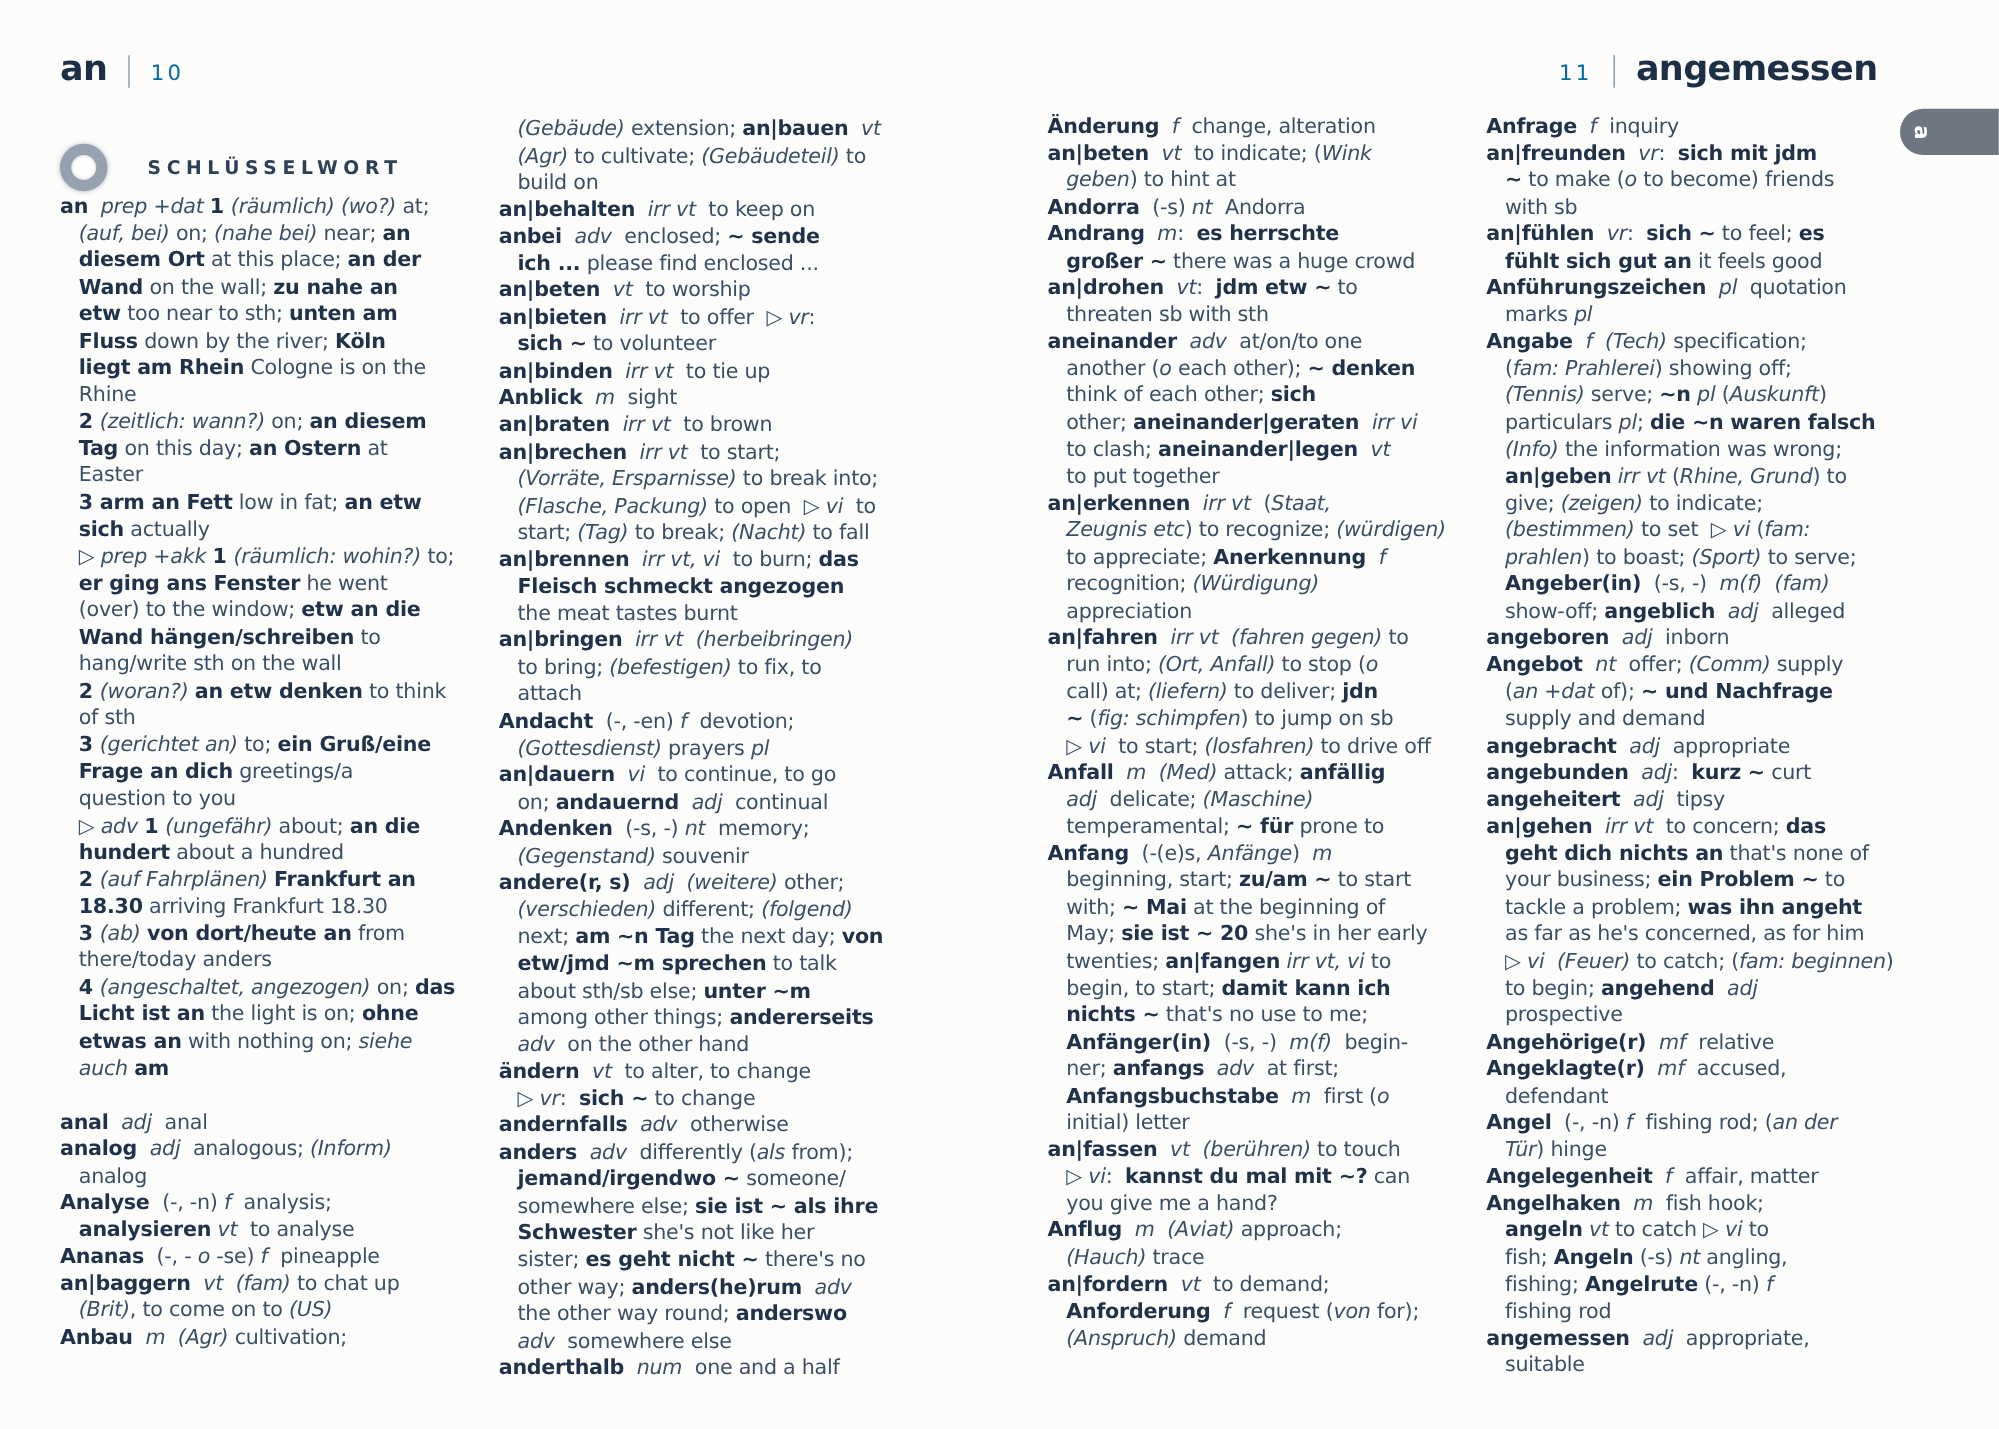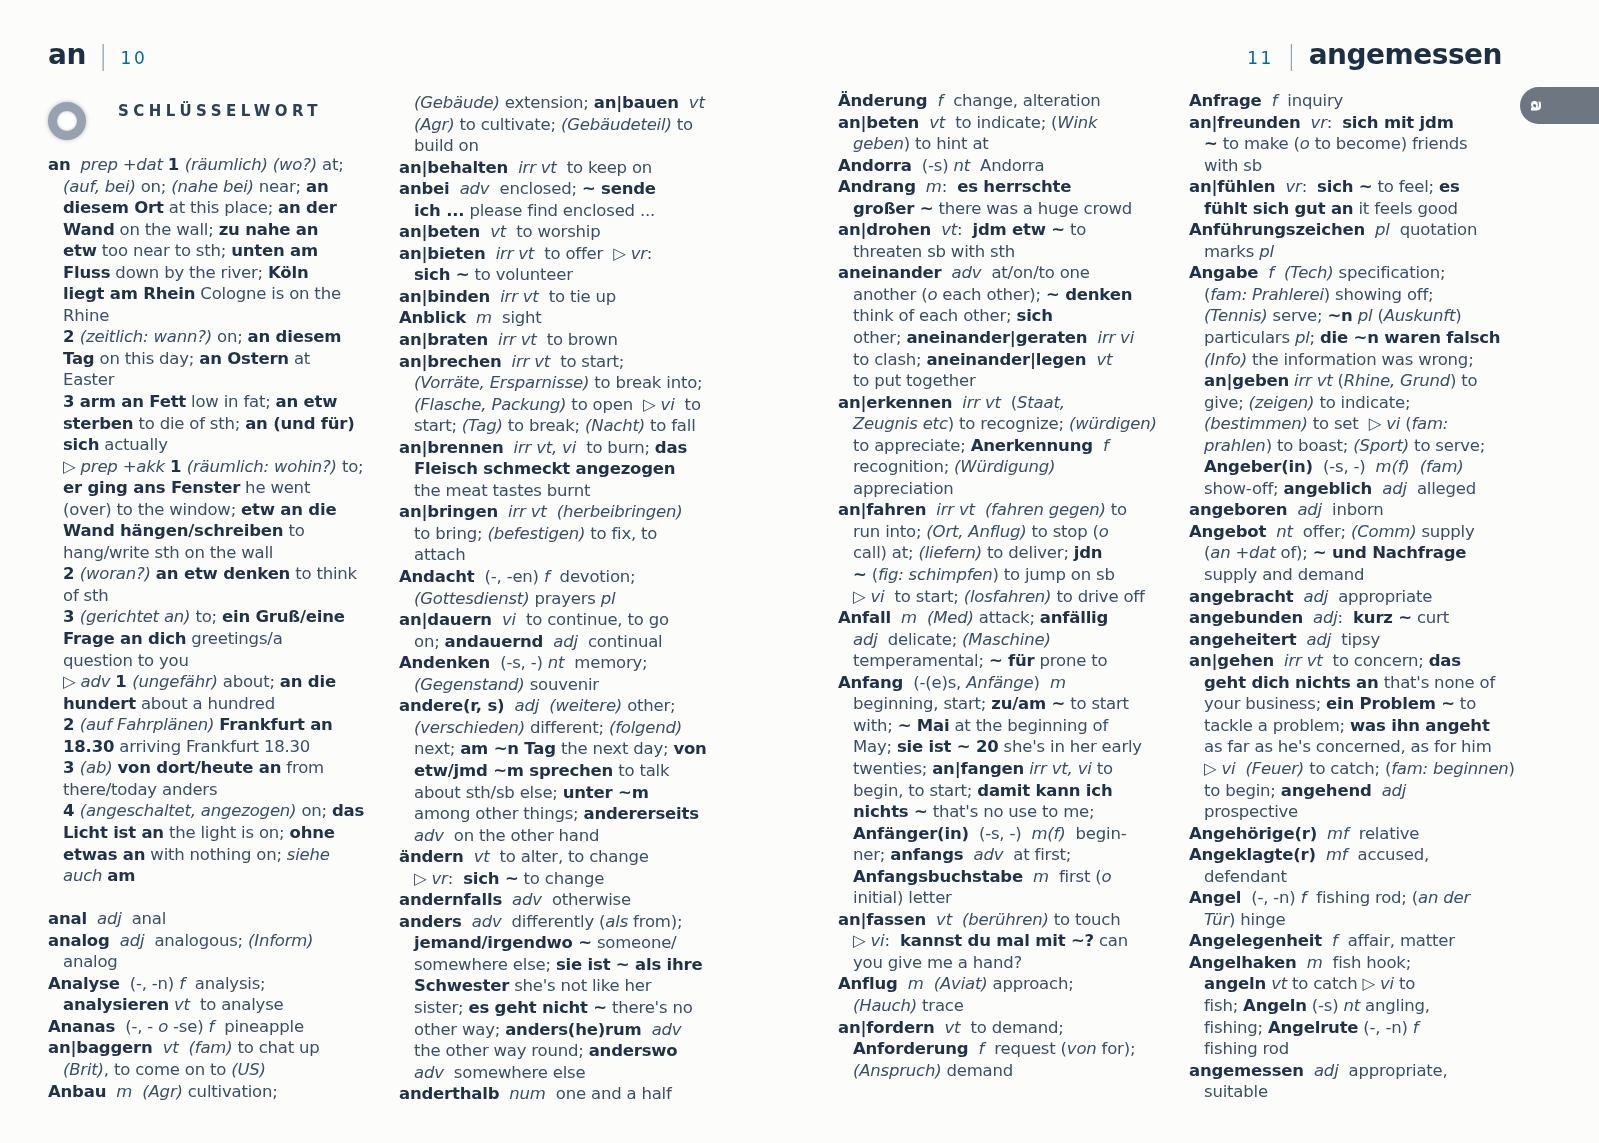--- a/index.html
+++ b/index.html
@@ -12,21 +12,21 @@
     overflow:hidden;
   }
   
   .page-header{position:absolute;top:38px;display:flex;align-items:baseline}
   .page-header.left{left:48px}
   .page-header.right{right:97px}
   .hw{font-size:28px;font-weight:700;color:#1c2f45;letter-spacing:-0.5px}
   .sep{color:#8fa0b0;font-size:26px;margin:0 13px;font-weight:200}
   .pn{font-size:17px;letter-spacing:2.5px;color:#0369a1}
   
-  .keyword{position:absolute;left:48px;top:102px;height:44px;display:flex;align-items:flex-start}
+  .keyword{position:absolute;left:48px;top:112px;height:44px;display:flex;align-items:center}
   .ring{
     width:20px;height:20px;border:9px solid #96a2af;border-radius:50%;
     display:inline-block;background:#fff;
     box-shadow:0 0 4px rgba(120,135,150,.55), inset 0 0 3px rgba(120,135,150,.5);
   }
   .kw-label{margin-left:32px;font-size:15px;font-weight:700;letter-spacing:4.5px;color:#2c4056}
   
   .thumb-tab{
     position:absolute;left:1520px;top:87px;width:79px;height:37px;
     background:#6e7781;border-radius:18.5px 0 0 18.5px;
@@ -81,21 +81,20 @@
     <div class="line ind"><span class="b">diesem Ort</span><span class="n"> at this place; </span><span class="b">an der</span></div>
     <div class="line ind"><span class="b">Wand</span><span class="n"> on the wall; </span><span class="b">zu nahe an</span></div>
     <div class="line ind"><span class="b">etw</span><span class="n"> too near to sth; </span><span class="b">unten am</span></div>
     <div class="line ind"><span class="b">Fluss</span><span class="n"> down by the river; </span><span class="b">Köln</span></div>
     <div class="line ind"><span class="b">liegt am Rhein</span><span class="n"> Cologne is on the</span></div>
     <div class="line ind"><span class="n">Rhine</span></div>
     <div class="line ind"><span class="b">2 </span><span class="i">(zeitlich: wann?)</span><span class="n"> on; </span><span class="b">an diesem</span></div>
     <div class="line ind"><span class="b">Tag</span><span class="n"> on this day; </span><span class="b">an Ostern</span><span class="n"> at</span></div>
     <div class="line ind"><span class="n">Easter</span></div>
     <div class="line ind"><span class="b">3 arm an Fett</span><span class="n"> low in fat; </span><span class="b">an etw</span></div>
-    <div class="line ind"><span class="b">sterben</span><span class="n"> to die of sth; </span><span class="b">an (und für)</span></div>
     <div class="line ind"><span class="b">sich</span><span class="n"> actually</span></div>
     <div class="line ind"><span class="n">▷ </span><span class="i">prep +akk </span><span class="b">1 </span><span class="i">(räumlich: wohin?)</span><span class="n"> to;</span></div>
     <div class="line ind"><span class="b">er ging ans Fenster</span><span class="n"> he went</span></div>
     <div class="line ind"><span class="n">(over) to the window; </span><span class="b">etw an die</span></div>
     <div class="line ind"><span class="b">Wand hängen/schreiben</span><span class="n"> to</span></div>
     <div class="line ind"><span class="n">hang/write sth on the wall</span></div>
     <div class="line ind"><span class="b">2 </span><span class="i">(woran?) </span><span class="b">an etw denken</span><span class="n"> to think</span></div>
     <div class="line ind"><span class="n">of sth</span></div>
     <div class="line ind"><span class="b">3 </span><span class="i">(gerichtet an)</span><span class="n"> to; </span><span class="b">ein Gruß/eine</span></div>
     <div class="line ind"><span class="b">Frage an dich</span><span class="n"> greetings/a</span></div>
@@ -184,21 +183,21 @@
     <div class="line ind"><span class="n">think of each other; </span><span class="b">sich</span></div>
     <div class="line ind"><span class="n">other; </span><span class="b">aneinander|geraten</span><span class="n">  </span><span class="i">irr vi</span></div>
     <div class="line ind"><span class="n">to clash; </span><span class="b">aneinander|legen</span><span class="n">  </span><span class="i">vt</span></div>
     <div class="line ind"><span class="n">to put together</span></div>
     <div class="line"><span class="b">an|erkennen</span><span class="n">  </span><span class="i">irr vt</span><span class="n">  (</span><span class="i">Staat,</span></div>
     <div class="line ind"><span class="i">Zeugnis etc</span><span class="n">) to recognize; </span><span class="i">(würdigen)</span></div>
     <div class="line ind"><span class="n">to appreciate; </span><span class="b">Anerkennung</span><span class="n">  </span><span class="i">f</span></div>
     <div class="line ind"><span class="n">recognition; </span><span class="i">(Würdigung)</span></div>
     <div class="line ind"><span class="n">appreciation</span></div>
     <div class="line"><span class="b">an|fahren</span><span class="n">  </span><span class="i">irr vt</span><span class="n">  </span><span class="i">(fahren gegen)</span><span class="n"> to</span></div>
-    <div class="line ind"><span class="n">run into; </span><span class="i">(Ort, Anflug)</span><span class="n"> to stop (</span><span class="i">o</span></div>
+    <div class="line ind"><span class="n">run into; </span><span class="i">(Ort, Anfall)</span><span class="n"> to stop (</span><span class="i">o</span></div>
     <div class="line ind"><span class="n">call) at; </span><span class="i">(liefern)</span><span class="n"> to deliver; </span><span class="b">jdn</span></div>
     <div class="line ind"><span class="b">~</span><span class="n"> (</span><span class="i">fig: schimpfen</span><span class="n">) to jump on sb</span></div>
     <div class="line ind"><span class="n">▷ </span><span class="i">vi</span><span class="n">  to start; </span><span class="i">(losfahren)</span><span class="n"> to drive off</span></div>
     <div class="line"><span class="b">Anfall</span><span class="n">  </span><span class="i">m</span><span class="n">  </span><span class="i">(Med)</span><span class="n"> attack; </span><span class="b">anfällig</span></div>
     <div class="line ind"><span class="i">adj</span><span class="n">  delicate; </span><span class="i">(Maschine)</span></div>
     <div class="line ind"><span class="n">temperamental; </span><span class="b">~ für</span><span class="n"> prone to</span></div>
     <div class="line"><span class="b">Anfang</span><span class="n">  (-(e)s, </span><span class="i">Anfänge</span><span class="n">)  </span><span class="i">m</span></div>
     <div class="line ind"><span class="n">beginning, start; </span><span class="b">zu/am ~</span><span class="n"> to start</span></div>
     <div class="line ind"><span class="n">with; </span><span class="b">~ Mai</span><span class="n"> at the beginning of</span></div>
     <div class="line ind"><span class="n">May; </span><span class="b">sie ist ~ 20</span><span class="n"> she's in her early</span></div>

